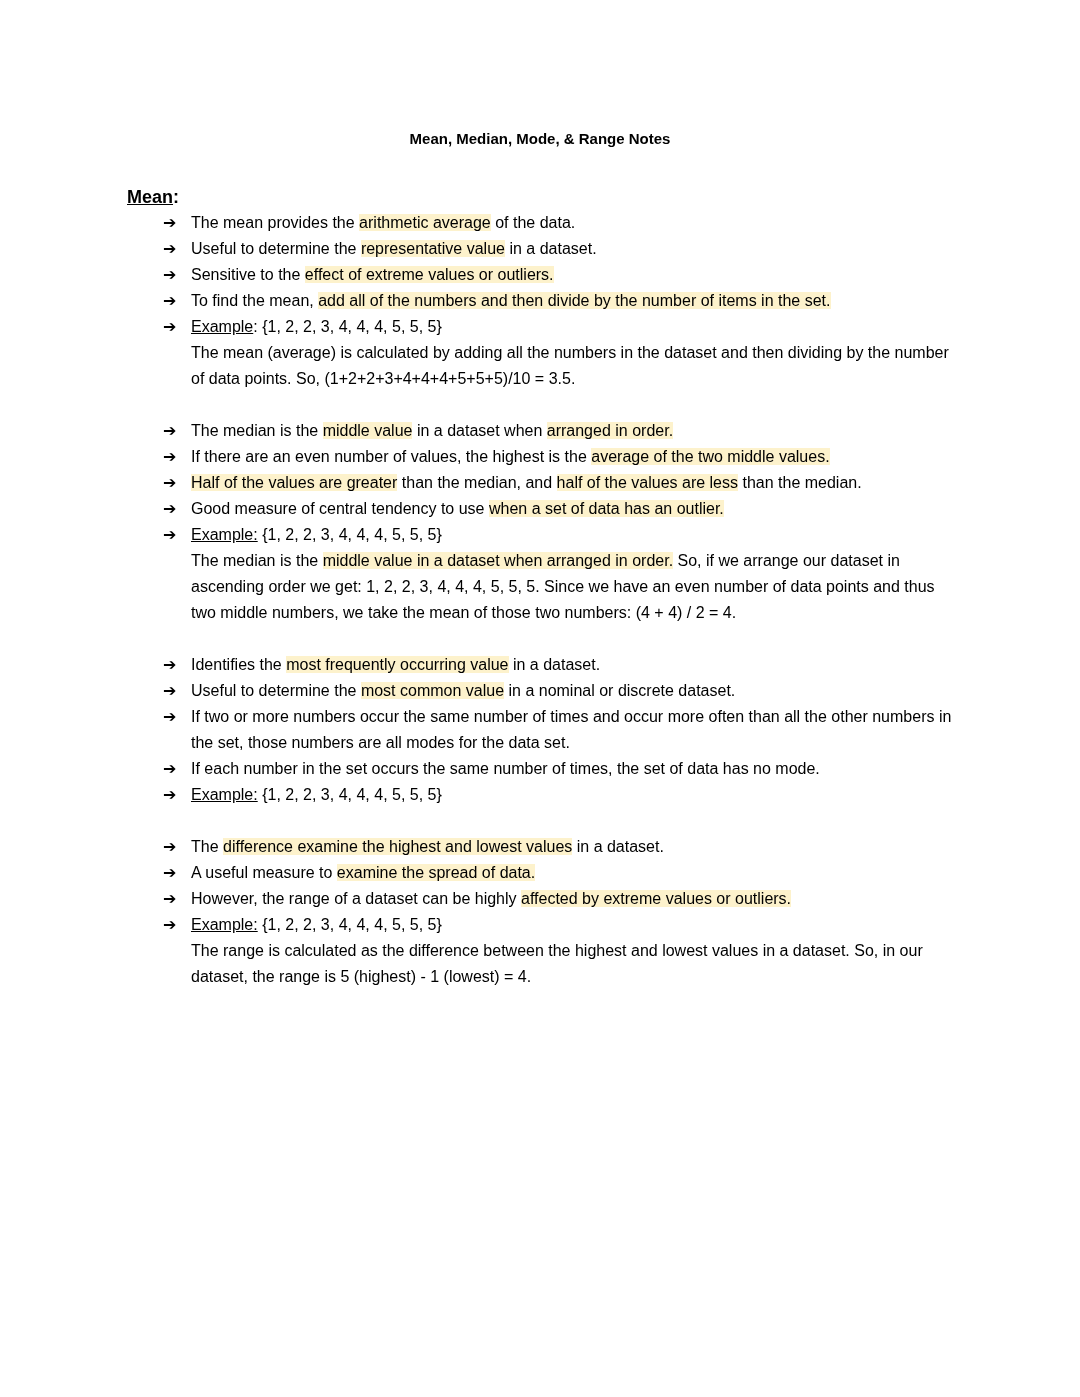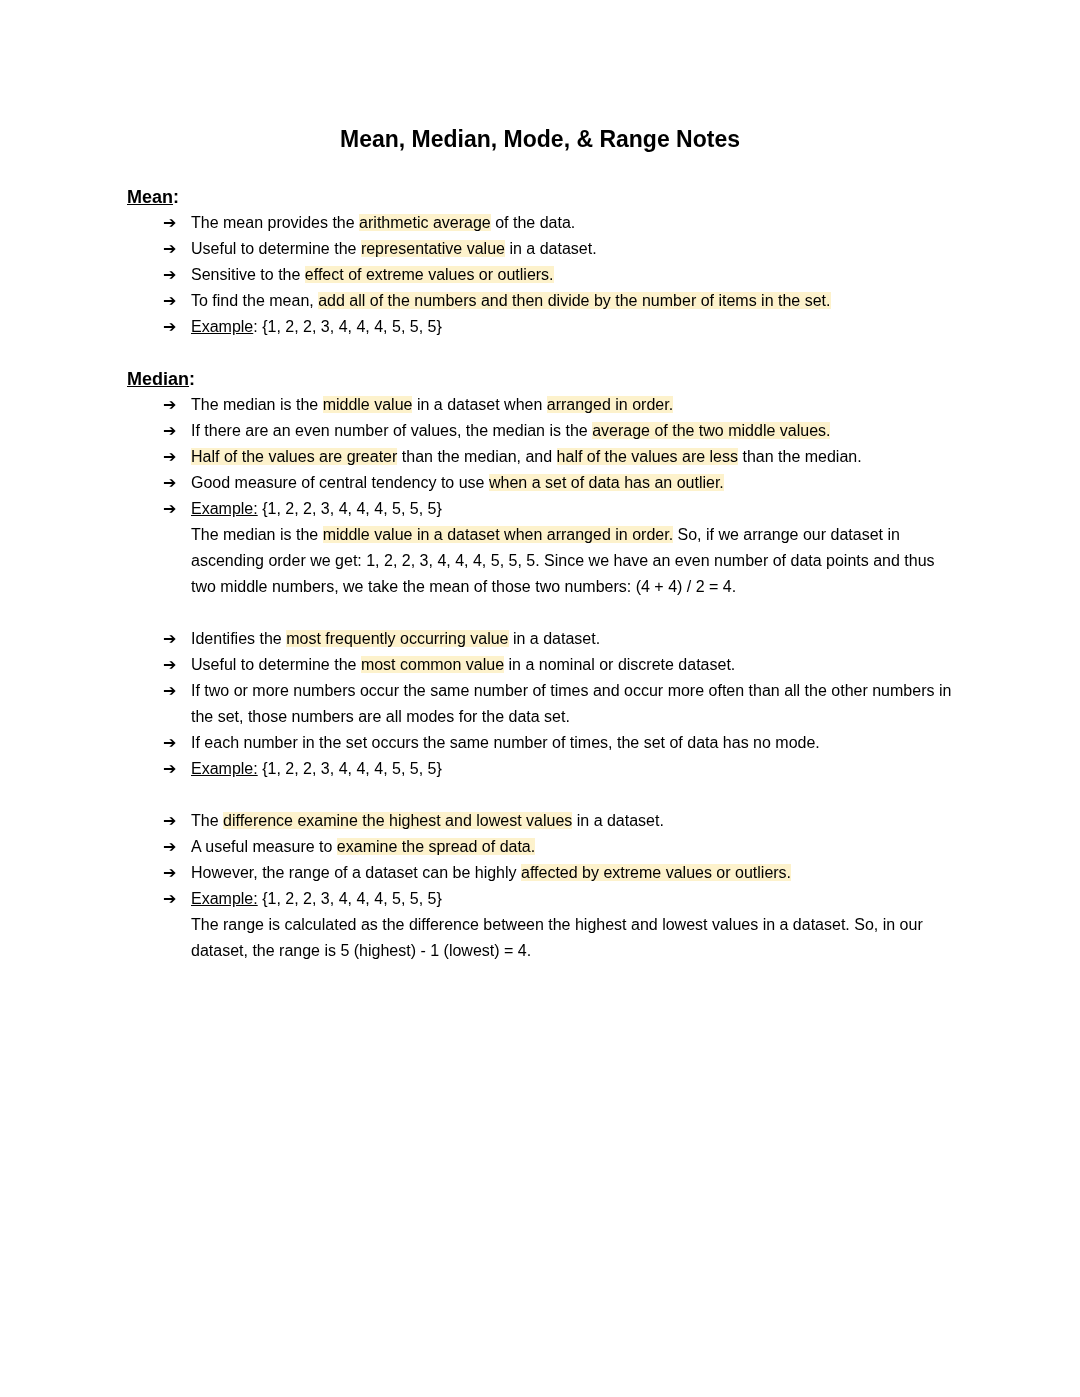--- a/index.html
+++ b/index.html
@@ -15,21 +15,21 @@
     line-height: 26px;
     overflow: hidden;
   }
   .page {
     width: 1080px;
     height: 1397px;
     padding: 124px 127px 40px 127px;
   }
   .doc-title {
     text-align: center;
-    font-size: 23px;
+    font-size: 15px;
     font-weight: bold;
     line-height: 30px;
     margin: 0 0 30px 0;
   }
   .doc-section { margin-bottom: 26px; }
   .section-heading {
     font-weight: bold;
     font-size: 18px;
     line-height: 26px;
   }
@@ -76,35 +76,35 @@
         <div class="bullet">
           <span class="arrow">➔</span>
           <div class="bullet-text">
             <p class="line"><span>To find the mean, </span><span class="hl">add all of the numbers and then divide by the number of items in the set.</span></p>
           </div>
         </div>
         <div class="bullet">
           <span class="arrow">➔</span>
           <div class="bullet-text">
             <p class="line"><span class="u">Example</span><span>: {1, 2, 2, 3, 4, 4, 4, 5, 5, 5}</span></p>
+            <p class="line detail"><span>The mean (average) is calculated by adding all the numbers in the dataset and then dividing by the number of data points. So, (1+2+2+3+4+4+4+5+5+5)/10 = 3.5.</span></p>
           </div>
         </div>
       </section>
       <section class="doc-section">
-        <div class="section-heading"><span class="hw">Median</span>:</div>
         <div class="bullet">
           <span class="arrow">➔</span>
           <div class="bullet-text">
             <p class="line"><span>The median is the </span><span class="hl">middle value</span><span> in a dataset when </span><span class="hl">arranged in order.</span></p>
           </div>
         </div>
         <div class="bullet">
           <span class="arrow">➔</span>
           <div class="bullet-text">
-            <p class="line"><span>If there are an even number of values, the median is the </span><span class="hl">average of the two middle values.</span></p>
+            <p class="line"><span>If there are an even number of values, the highest is the </span><span class="hl">average of the two middle values.</span></p>
           </div>
         </div>
         <div class="bullet">
           <span class="arrow">➔</span>
           <div class="bullet-text">
             <p class="line"><span class="hl"> Half of the values are greater</span><span> than the median, and </span><span class="hl">half of the values are less</span><span> than the median.</span></p>
           </div>
         </div>
         <div class="bullet">
           <span class="arrow">➔</span>

